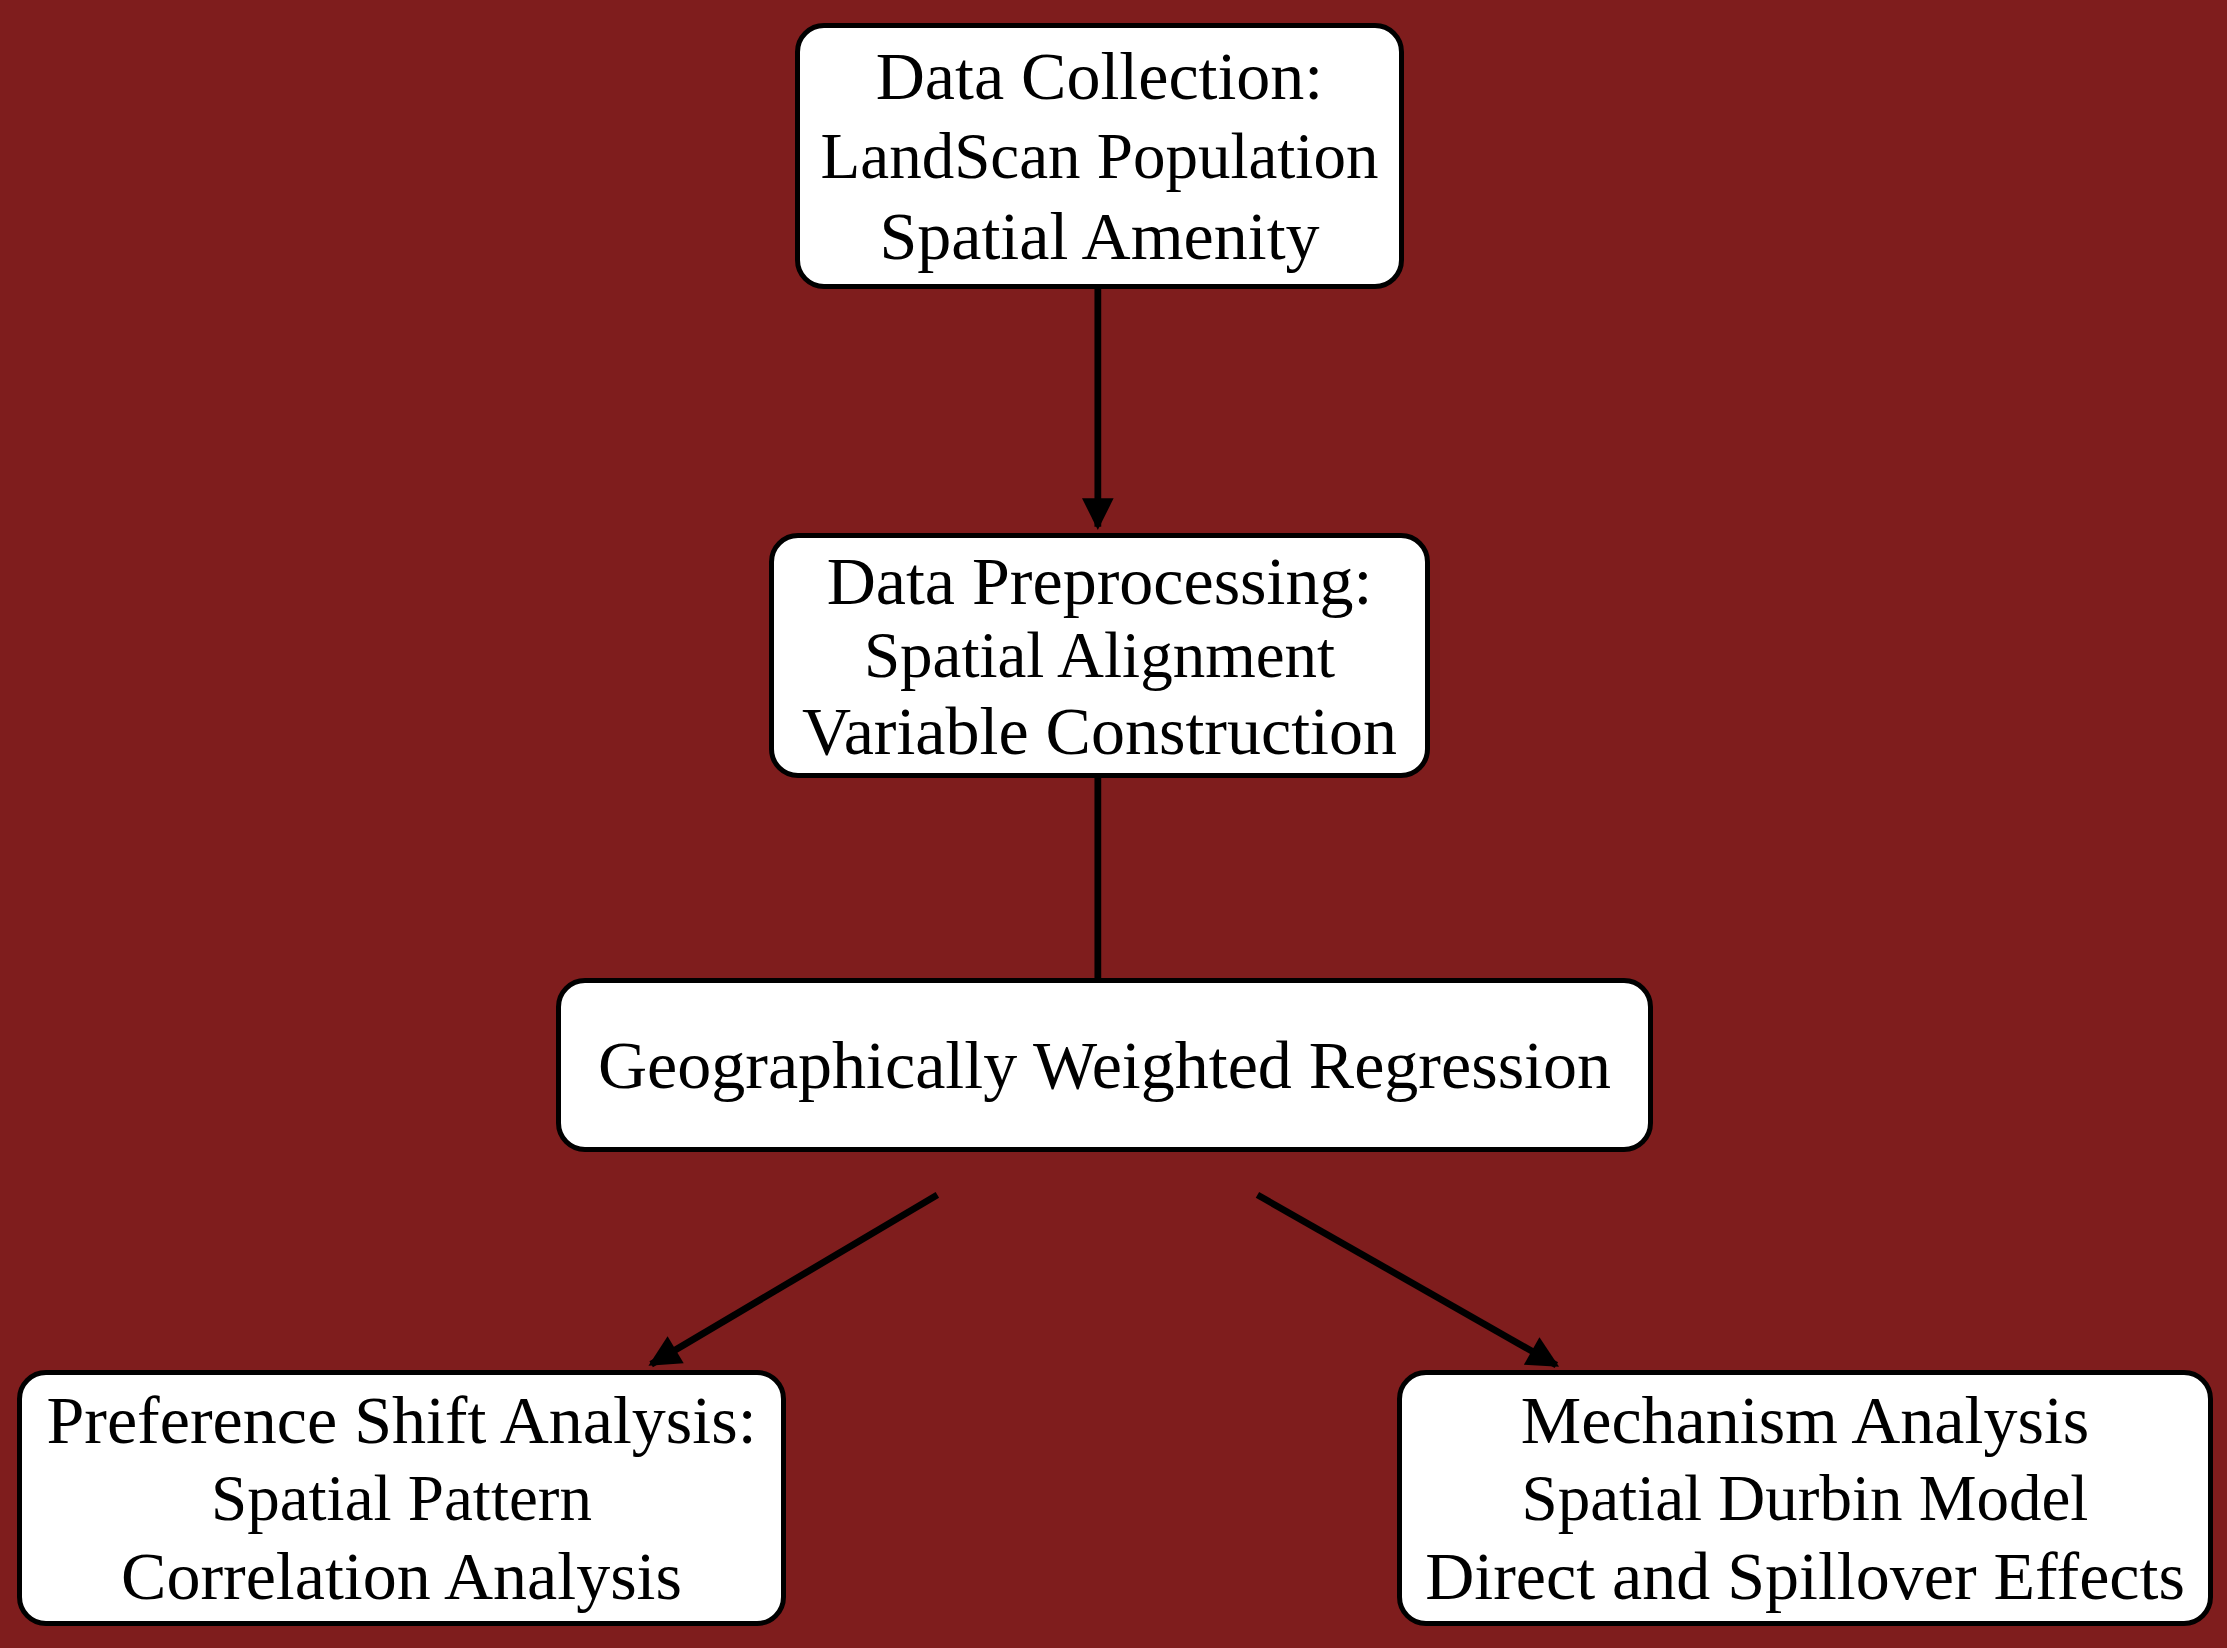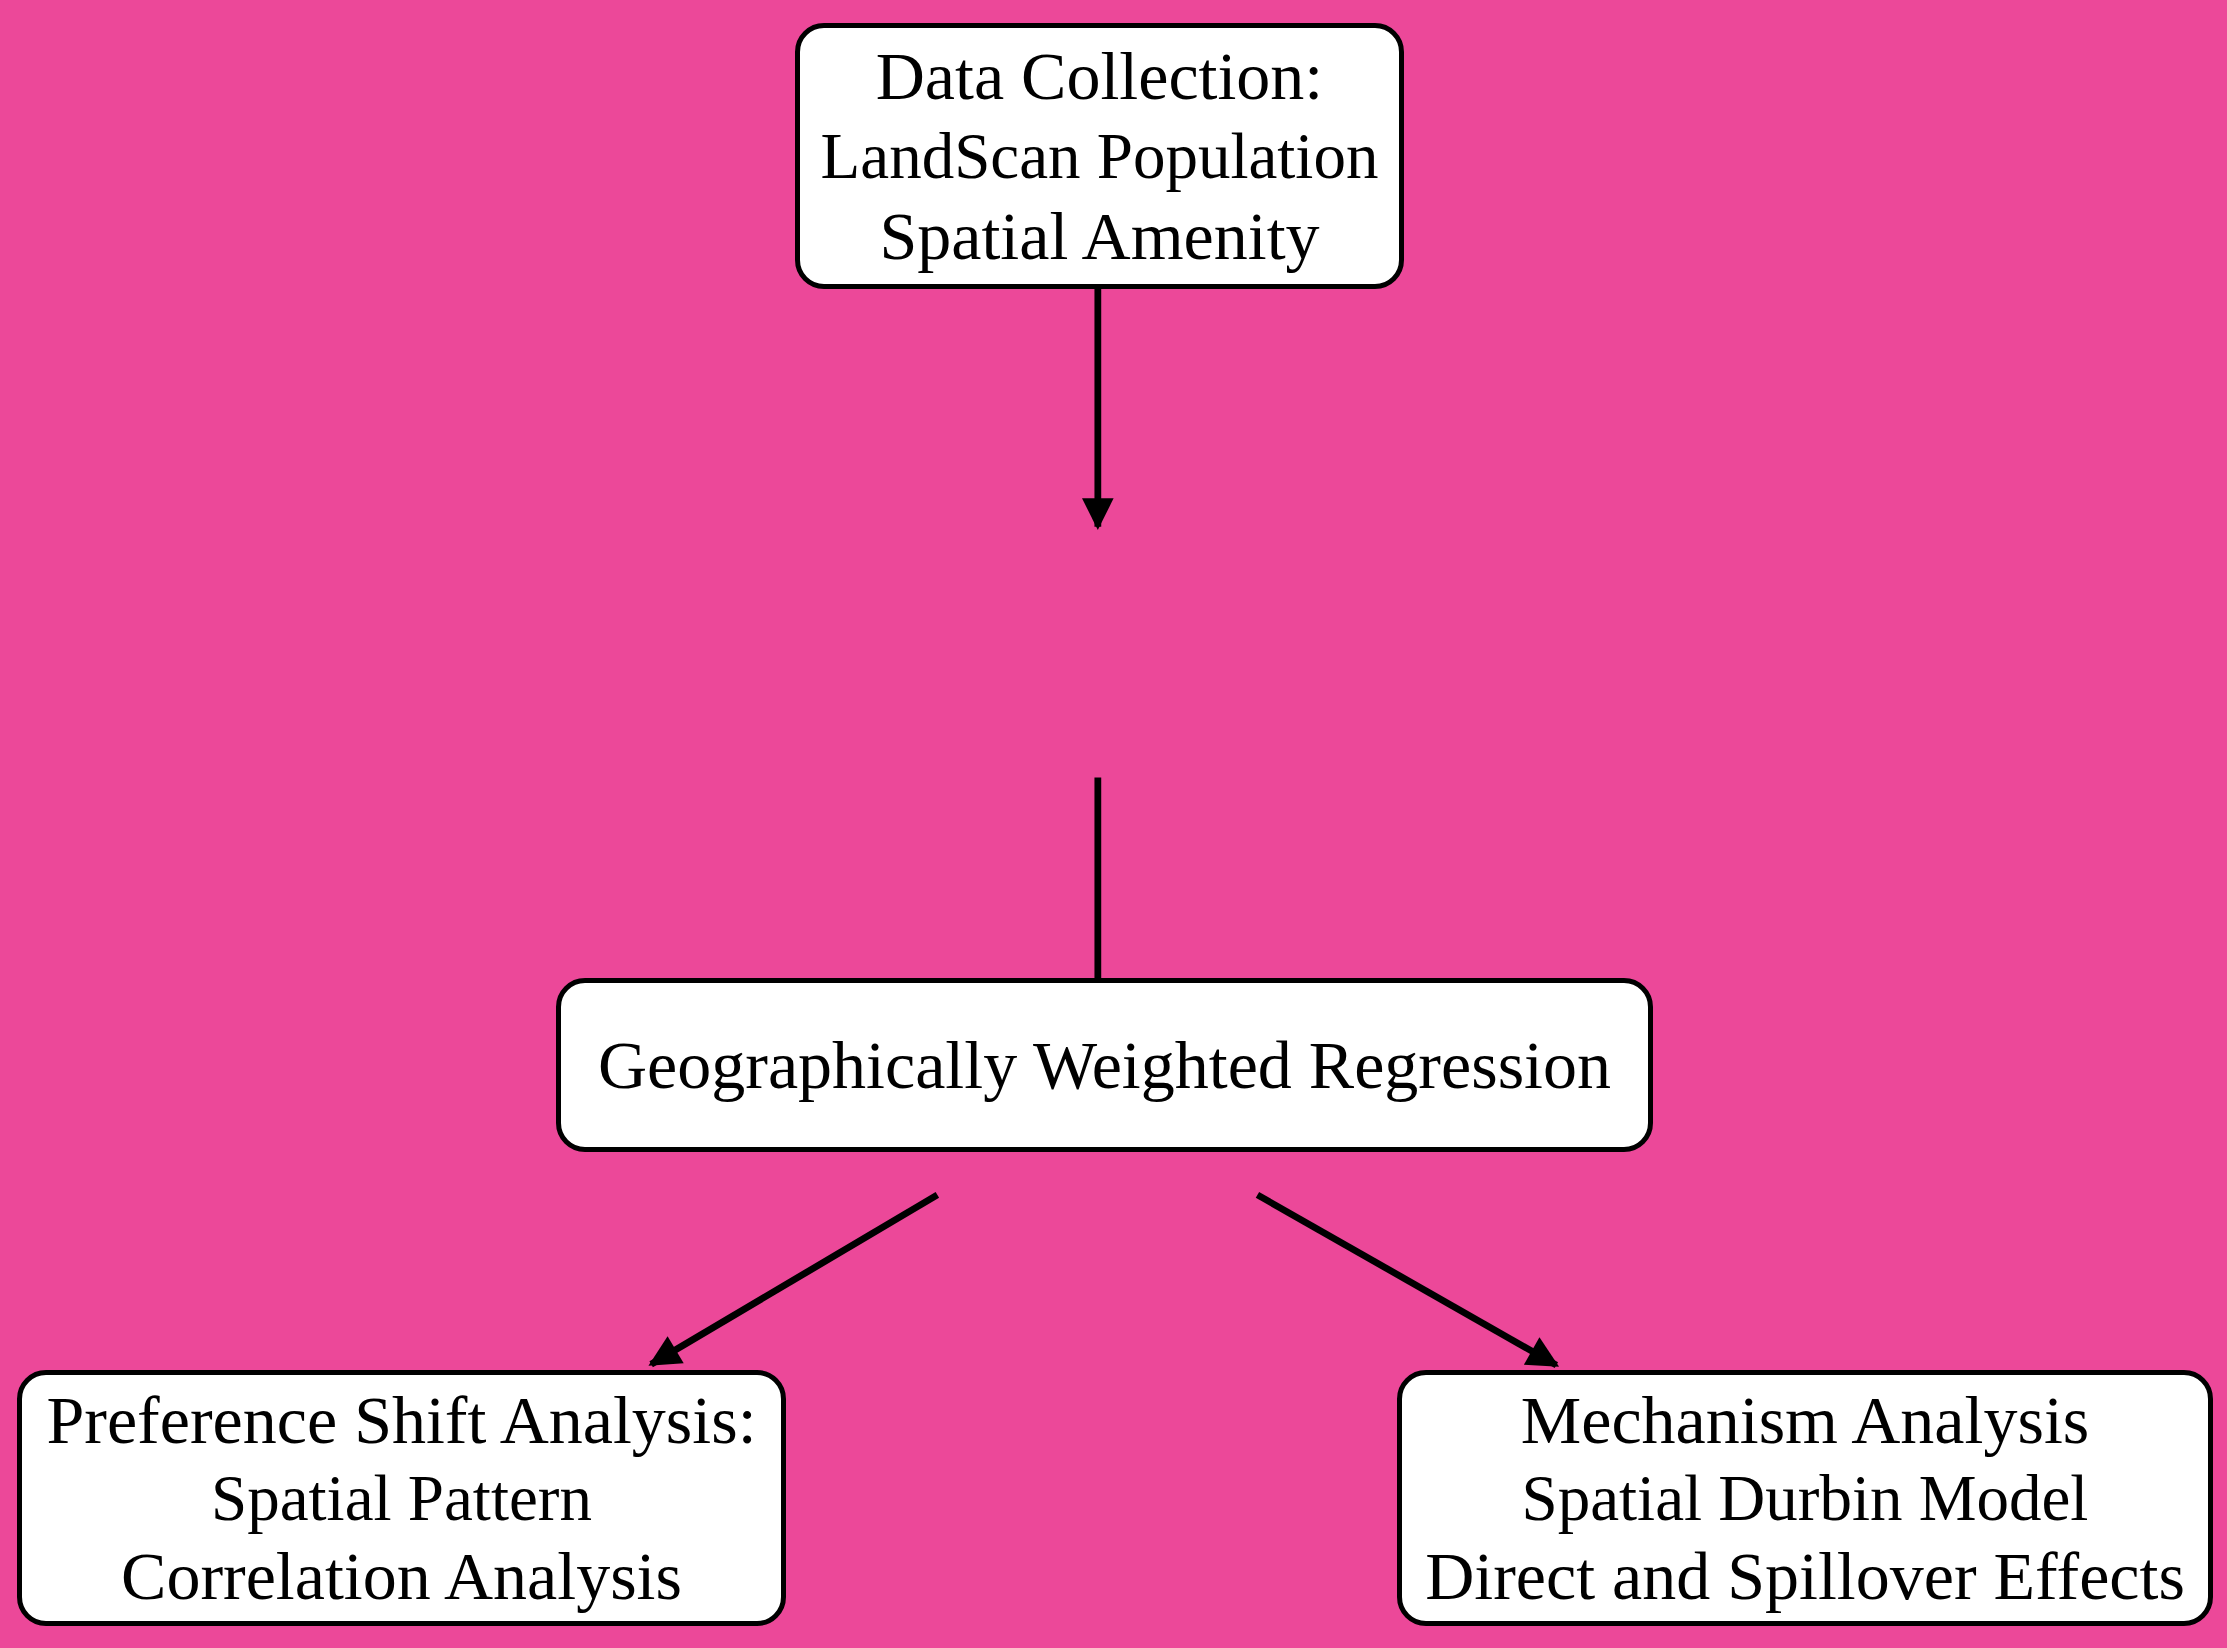--- a/index.html
+++ b/index.html
@@ -4,21 +4,21 @@
 <style>
   html, body {
     margin: 0;
     padding: 0;
     background: #ffffff;
   }
   .canvas {
     position: relative;
     width: 2227px;
     height: 1648px;
-    background: #ec4899;
+    background: #7f1d1d;
     font-family: "Liberation Serif", serif;
     color: #000000;
     overflow: hidden;
   }
   .node {
     position: absolute;
     box-sizing: border-box;
     border: 5.1px solid #000000;
     border-radius: 29px;
     background: #ffffff;
@@ -69,20 +69,25 @@
     <line x1="1107" y1="1411" x2="769" y2="1611" stroke="#000000" stroke-width="8" marker-end="url(#ah)"></line>
     <line x1="1485" y1="1411" x2="1838" y2="1612" stroke="#000000" stroke-width="8" marker-end="url(#ah)"></line>
   </svg>
 
   <div class="node" id="node-collection">
     <div class="line-lg">Data Collection:</div>
     <div class="line-sm">LandScan Population</div>
     <div class="line-lg">Spatial Amenity</div>
   </div>
 
+  <div class="node" id="node-preprocessing">
+    <div class="line-lg">Data Preprocessing:</div>
+    <div class="line-sm">Spatial Alignment</div>
+    <div class="line-lg">Variable Construction</div>
+  </div>
 
   <div class="node" id="node-gwr">
     <div class="line-lg">Geographically Weighted Regression</div>
   </div>
 
   <div class="node" id="node-mechanism">
     <div class="line-lg">Mechanism Analysis</div>
     <div class="line-sm">Spatial Durbin Model</div>
     <div class="line-lg">Direct and Spillover Effects</div>
   </div>

